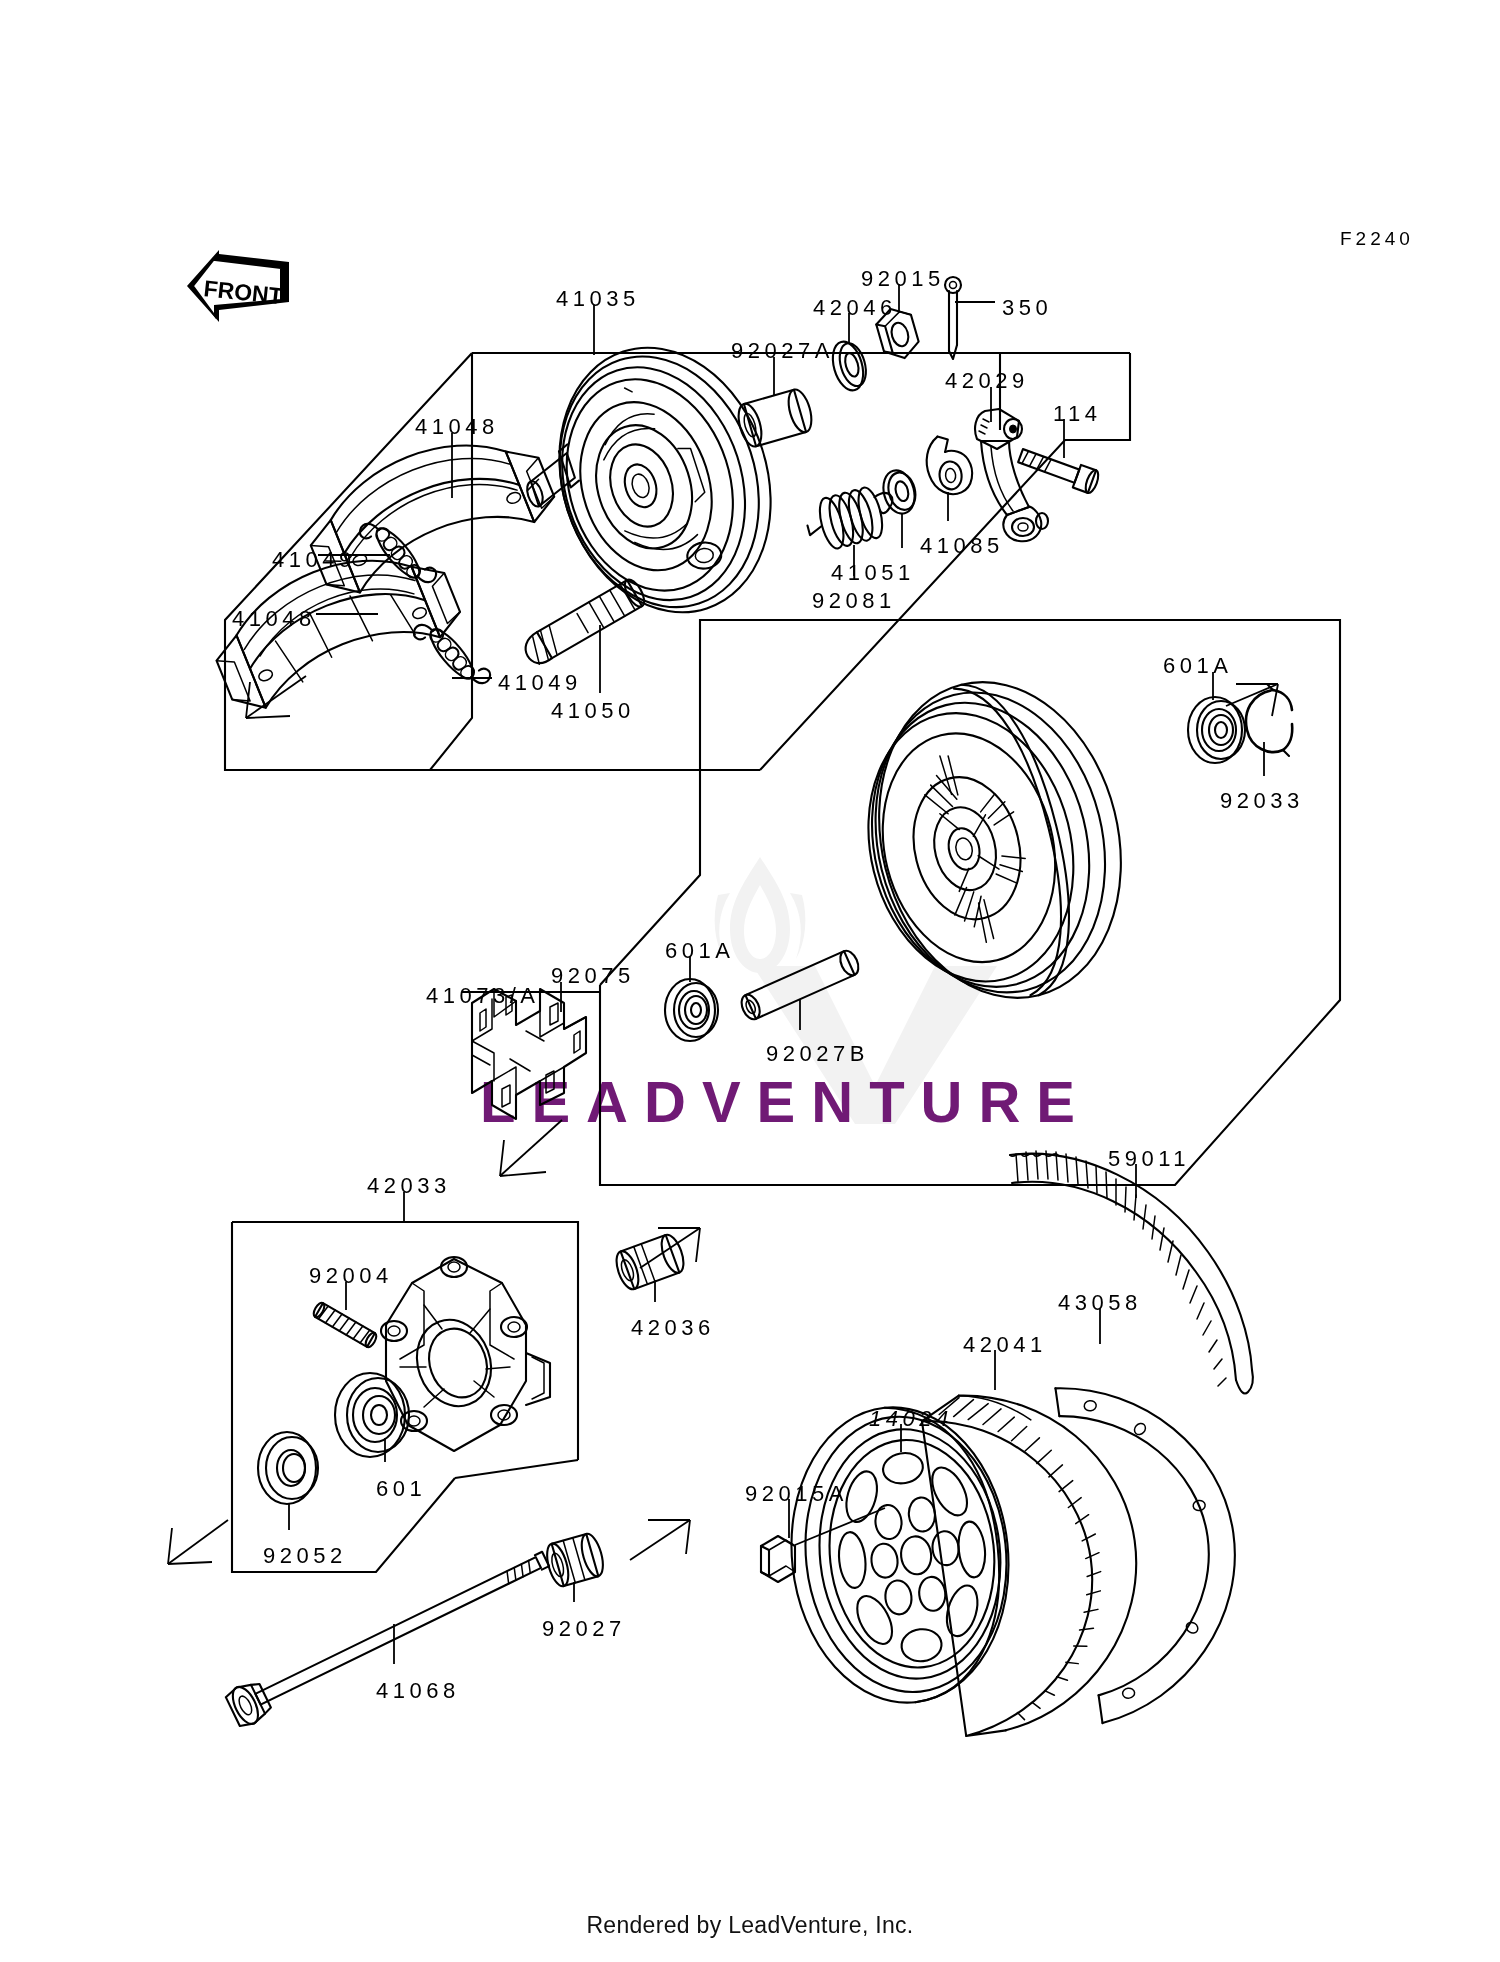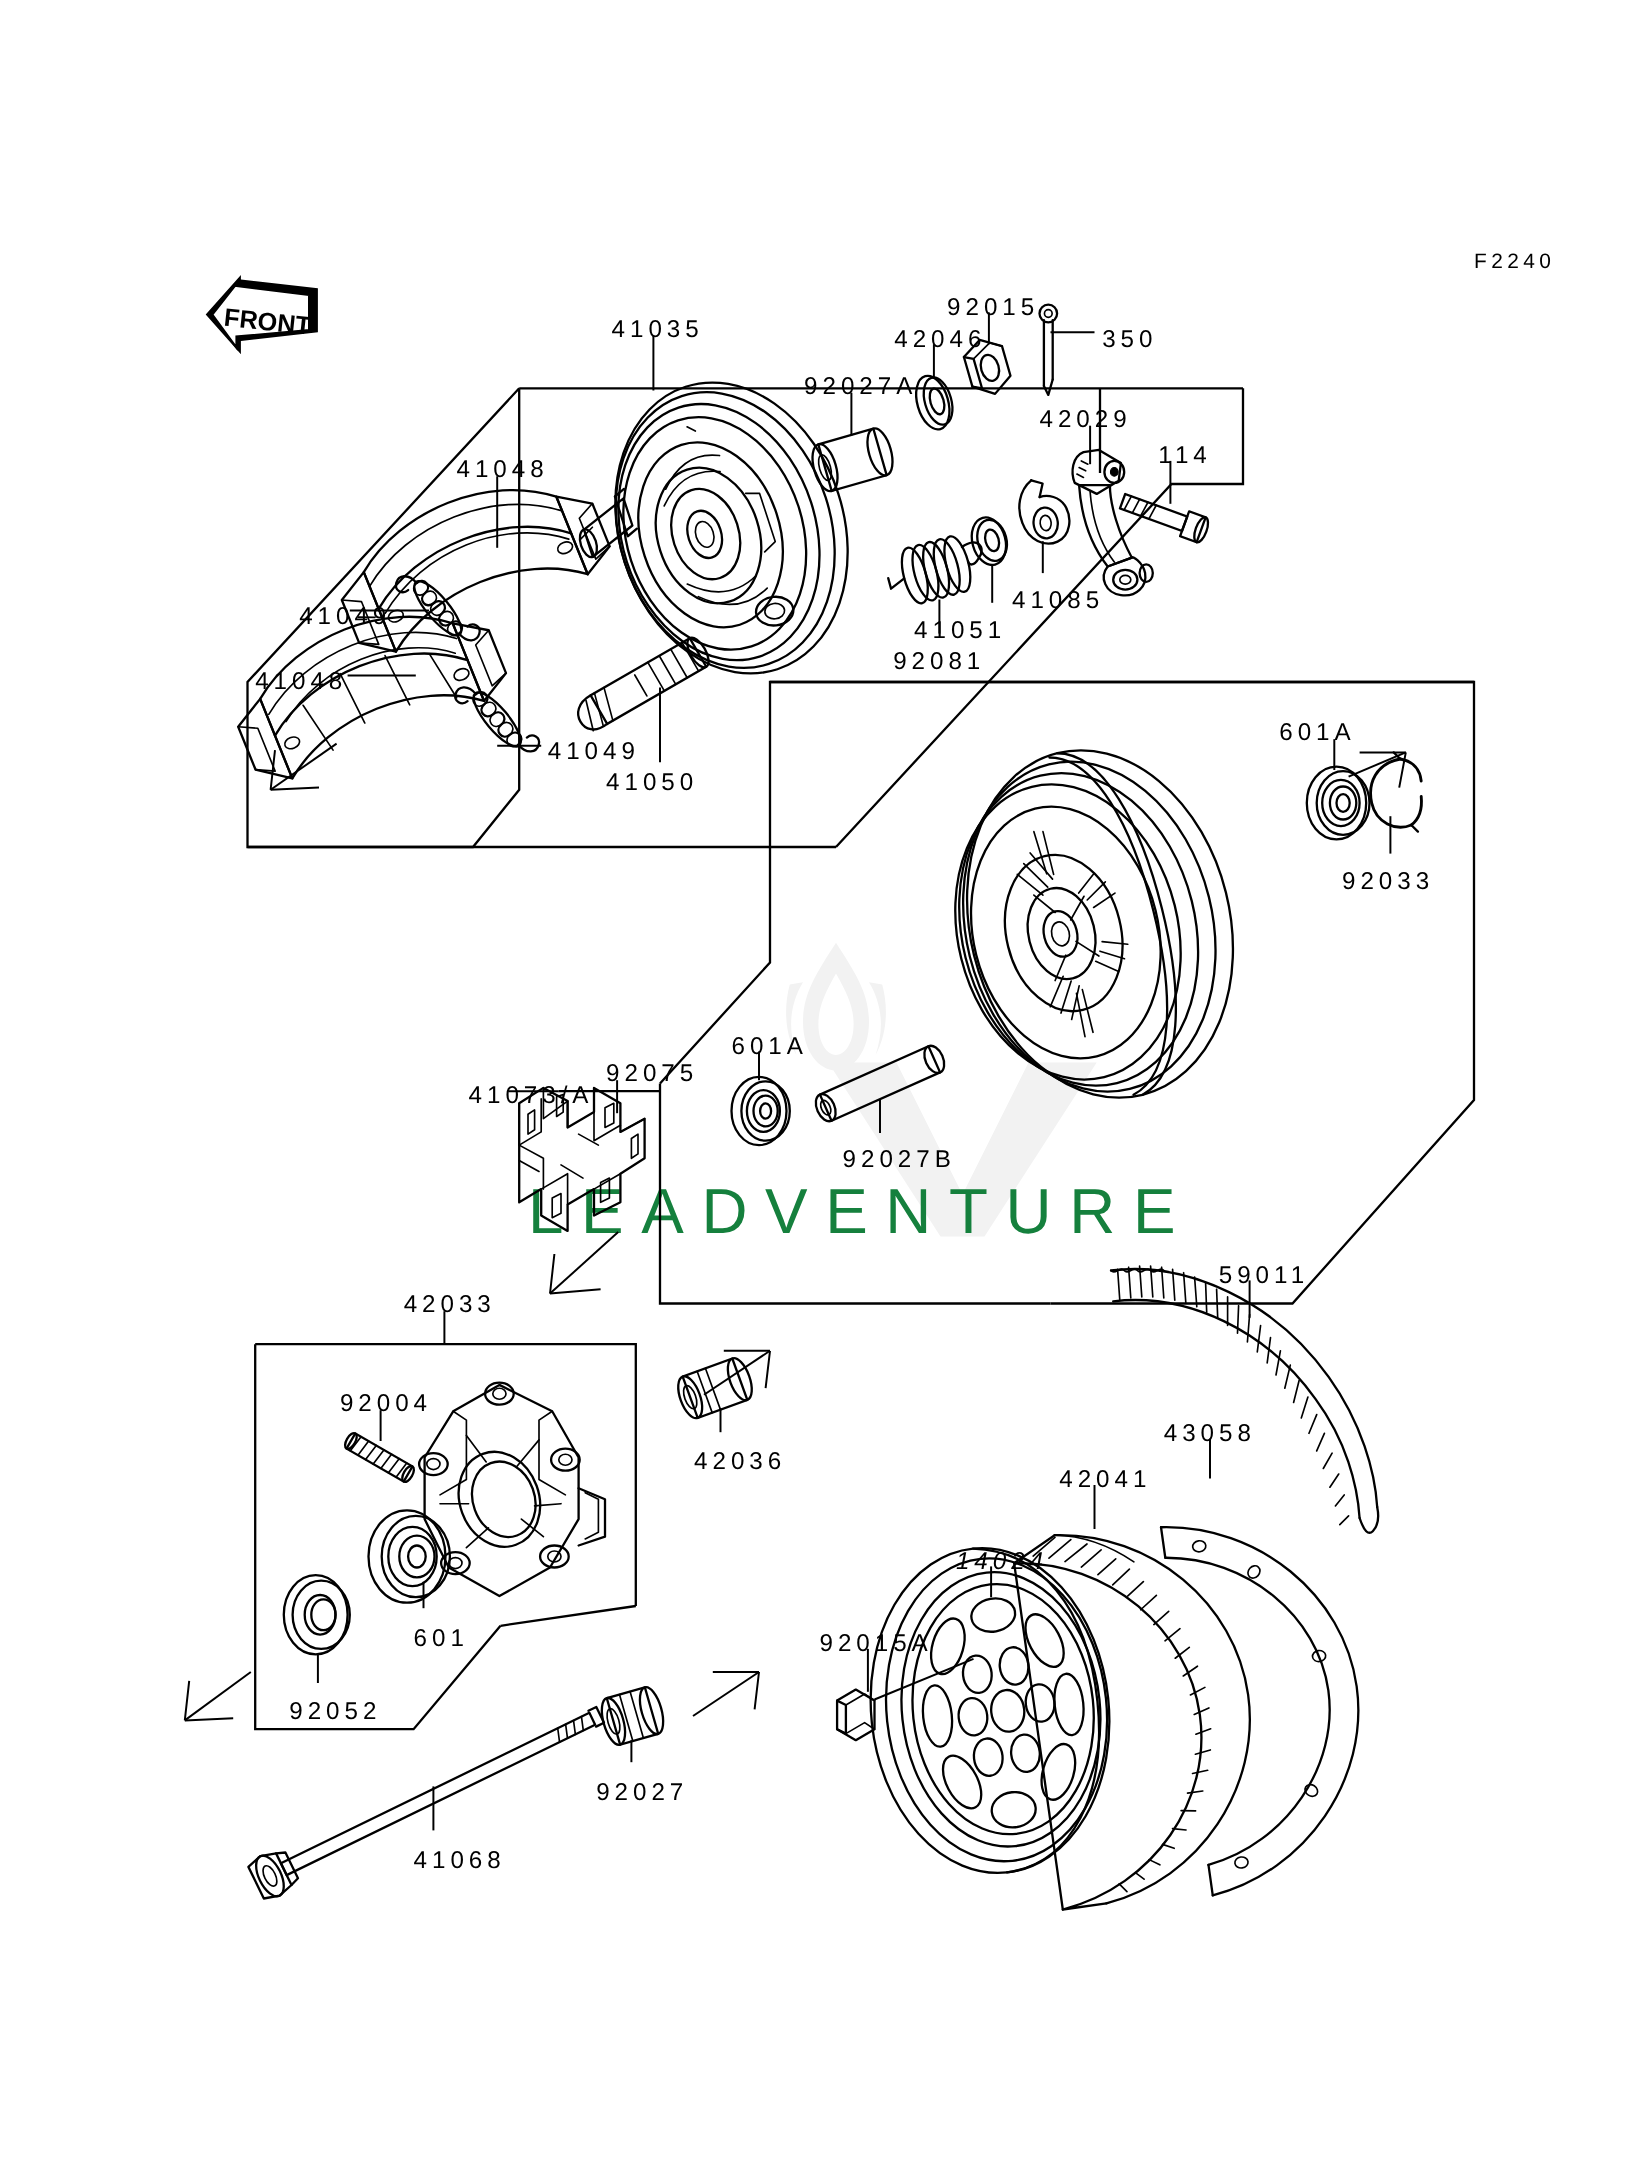--- a/index.html
+++ b/index.html
@@ -20,22 +20,22 @@
     position:absolute;
     left:0; top:0; width:100%; height:100%;
     pointer-events:none;
     z-index:1;
   }
   .wm-text{
     position:absolute;
     left:480px; top:1068px;
     font-size:58px;
     letter-spacing:16px;
-    color:#15803d;
-    font-weight:normal;
+    color:#701a75;
+    font-weight:bold;
     font-family:"Liberation Sans", sans-serif;
     white-space:nowrap;
   }
   .wm-flame{
     position:absolute;
     left:700px; top:855px;
     width:120px; height:150px;
     color:#f2f2f2;
   }
   .wm-v{
@@ -734,14 +734,15 @@
   <div class="lbl" style="left:376px; top:1478px;text-align:right;">601</div>
   <div class="lbl" style="left:263px; top:1545px;">92052</div>
   <div class="lbl" style="left:542px; top:1618px;">92027</div>
   <div class="lbl" style="left:356px; top:1680px;margin-left:20px;">41068</div>
   <div class="lbl" style="left:1108px; top:1148px;">59011</div>
   <div class="lbl" style="left:1058px; top:1292px;">43058</div>
   <div class="lbl" style="left:963px; top:1334px;">42041</div>
   <div class="lbl" style="left:869px; top:1408px;font-style:italic;">14024</div>
   <div class="lbl" style="left:745px; top:1483px;">92015A</div>
 
+  <div class="footer">Rendered by LeadVenture, Inc.</div>
 
 </div>
 
 </body></html>

